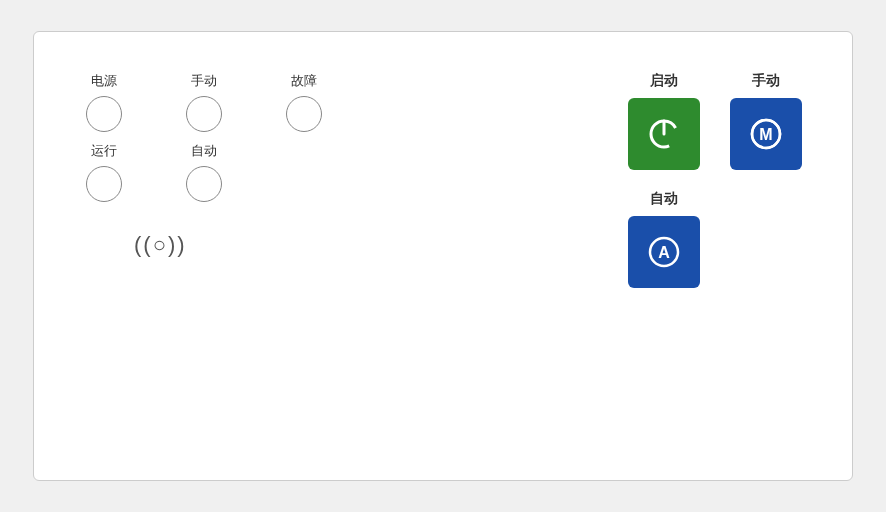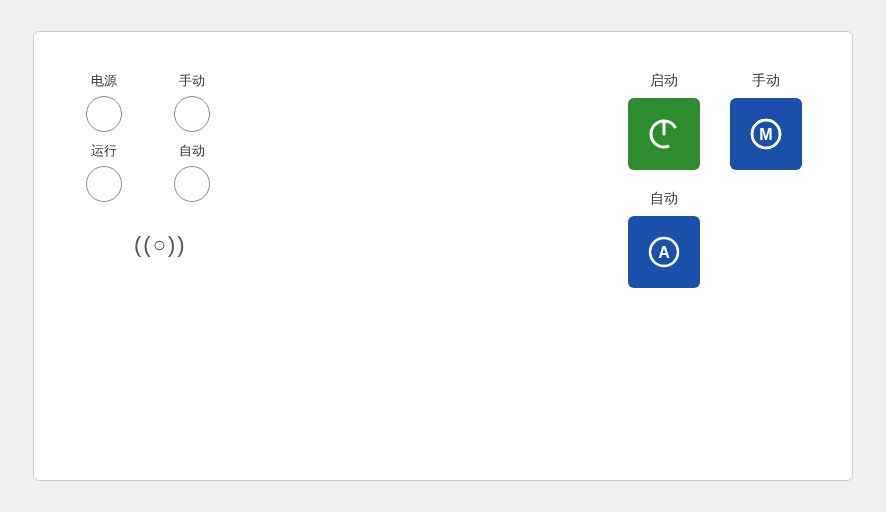--- a/index.html
+++ b/index.html
@@ -30,21 +30,21 @@
     
     .indicators {
       display: flex;
       flex-direction: column;
       gap: 0px;
       margin-top: 10px;
     }
 
     .indicator-row {
       display: flex;
-      gap: 28px;
+      gap: 40px;
       margin-bottom: 10px;
     }
 
     .indicator-group {
       display: flex;
       flex-direction: column;
       align-items: center;
       gap: 6px;
       width: 60px;
     }
@@ -85,21 +85,21 @@
     .btn-group {
       display: flex;
       flex-direction: column;
       align-items: center;
       gap: 8px;
     }
 
     .btn-label {
       font-size: 14px;
       color: #333;
-      font-weight: normal;
+      font-weight: bold;
     }
 
     .control-btn {
       width: 72px;
       height: 72px;
       border-radius: 6px;
       border: none;
       cursor: pointer;
       display: flex;
       align-items: center;
@@ -141,20 +141,24 @@
   <div class="indicators">
     <div class="indicator-row">
       <div class="indicator-group">
         <span class="indicator-label">电源</span>
         <div class="indicator-circle"></div>
       </div>
       <div class="indicator-group">
         <span class="indicator-label">手动</span>
         <div class="indicator-circle"></div>
       </div>
+      <div class="indicator-group">
+        <span class="indicator-label">故障</span>
+        <div class="indicator-circle"></div>
+      </div>
     </div>
 
     <div class="indicator-row">
       <div class="indicator-group">
         <span class="indicator-label">运行</span>
         <div class="indicator-circle"></div>
       </div>
       <div class="indicator-group">
         <span class="indicator-label">自动</span>
         <div class="indicator-circle"></div>

